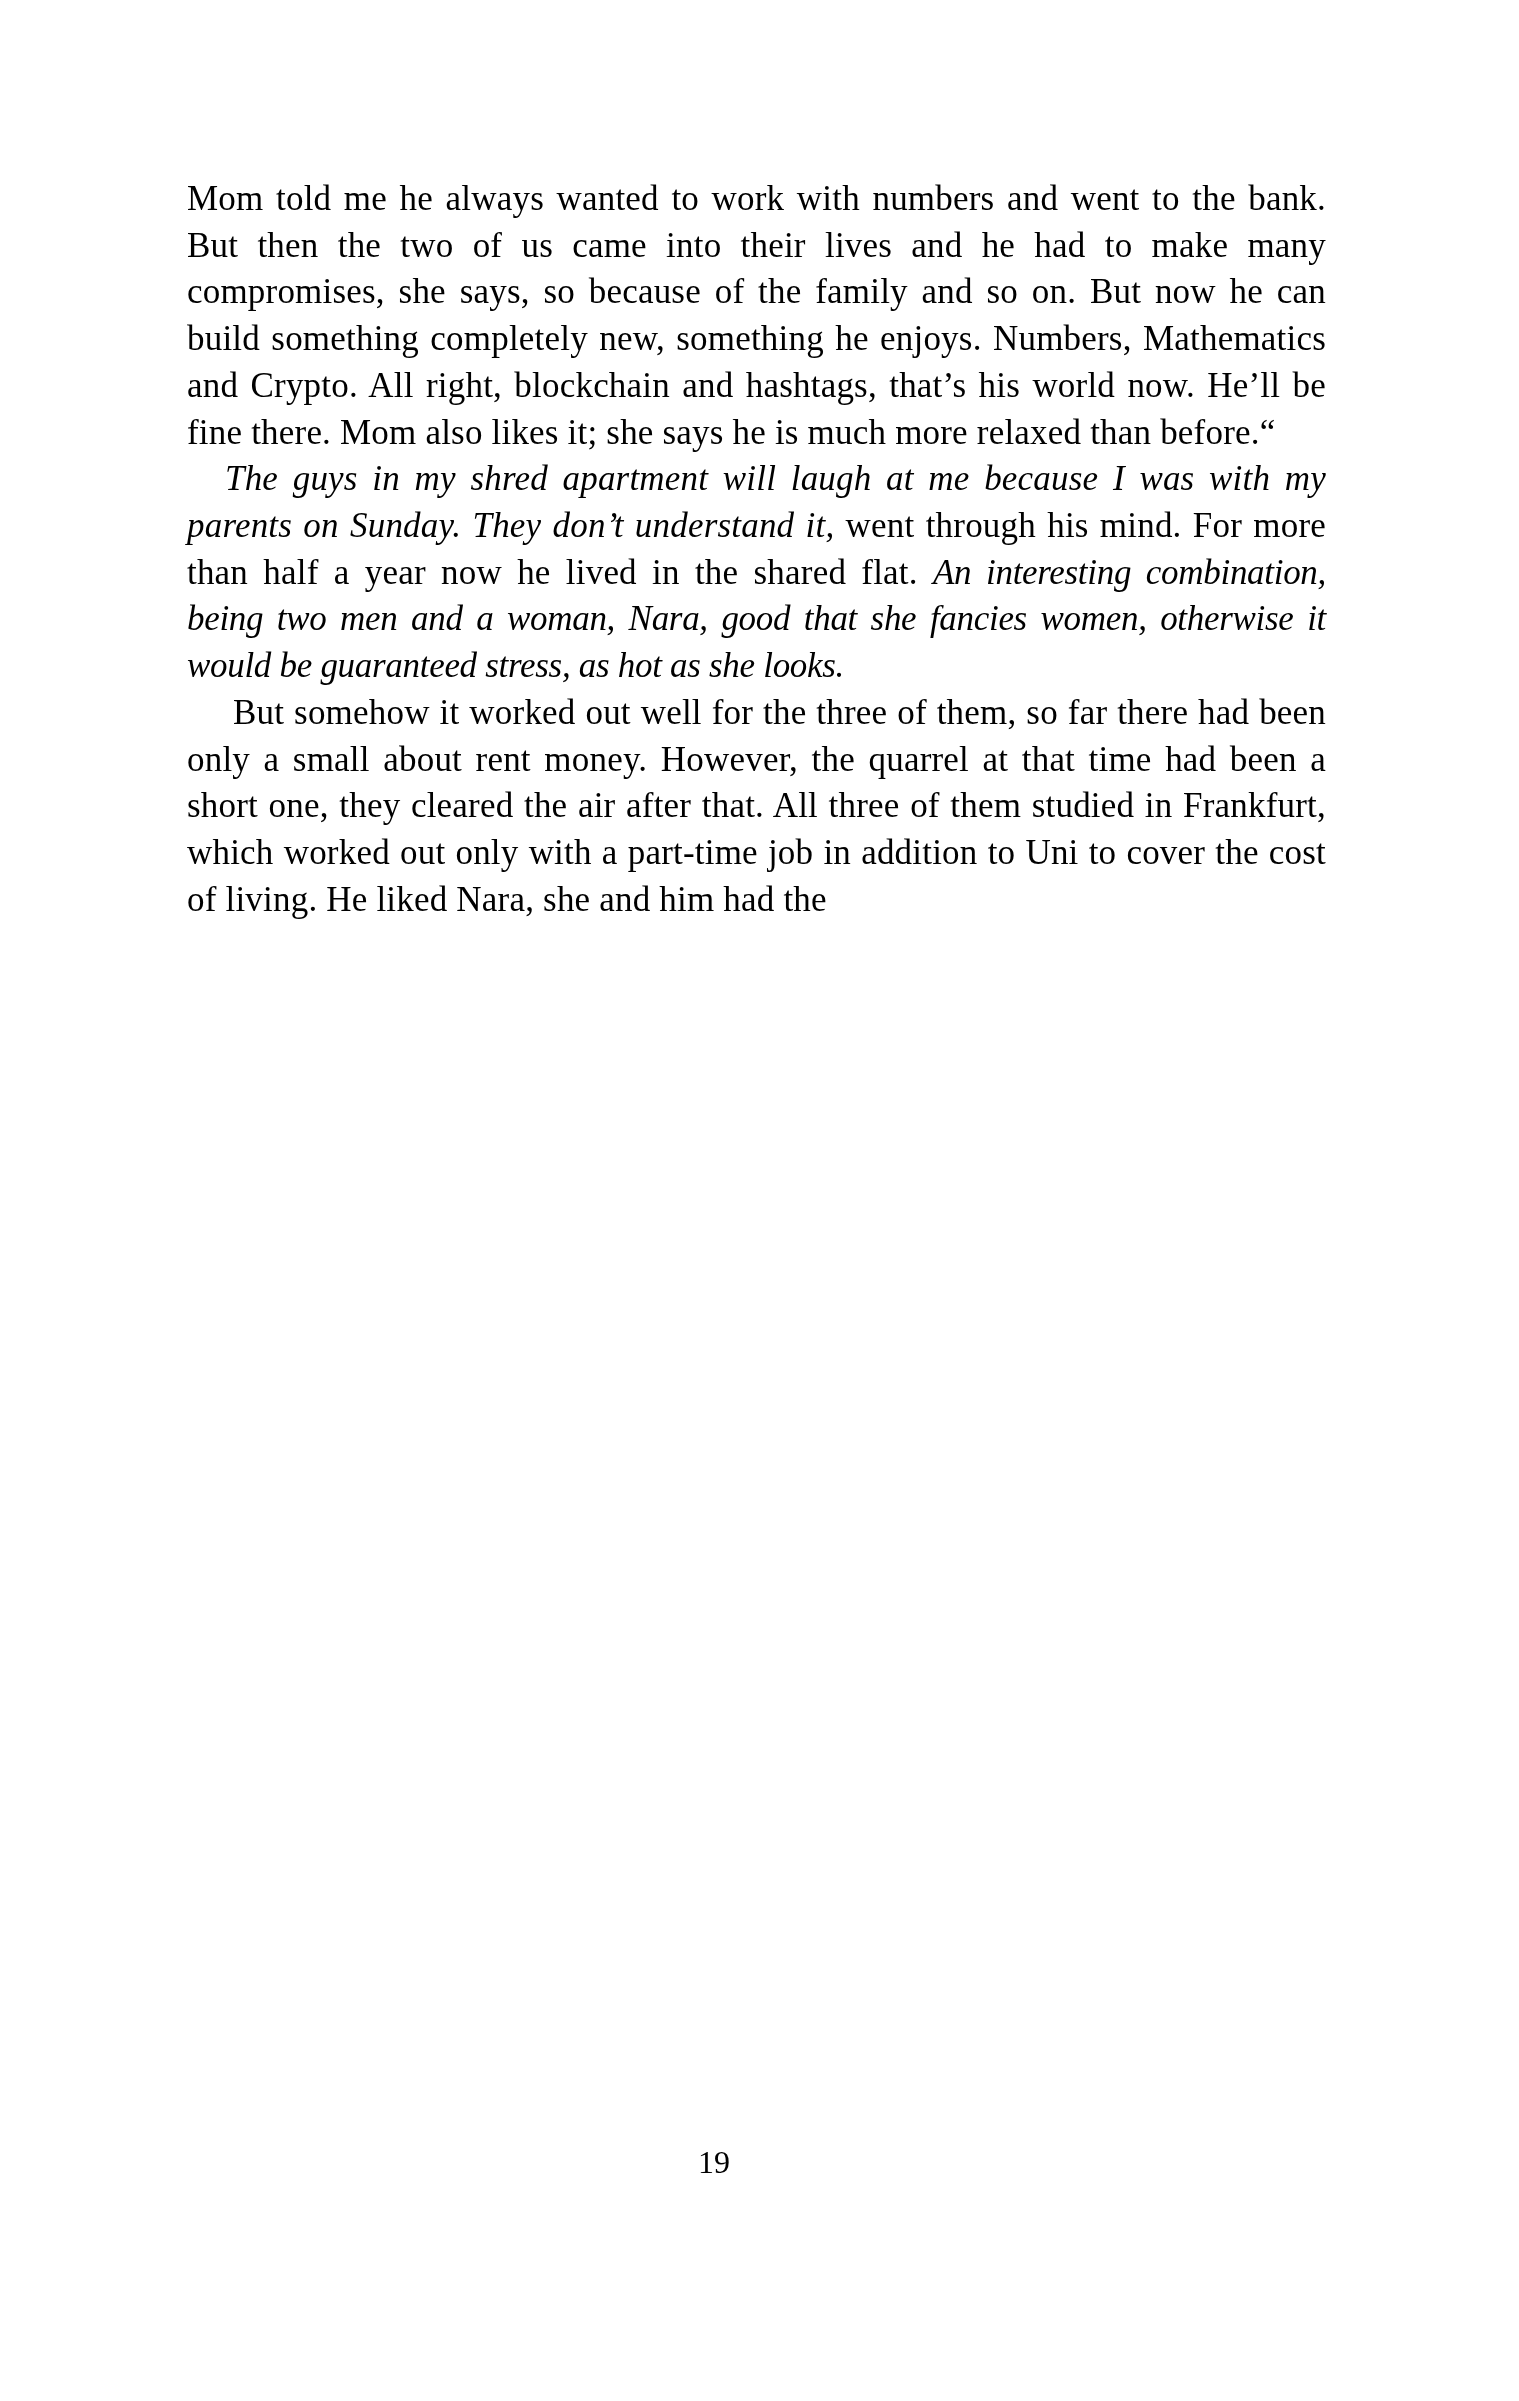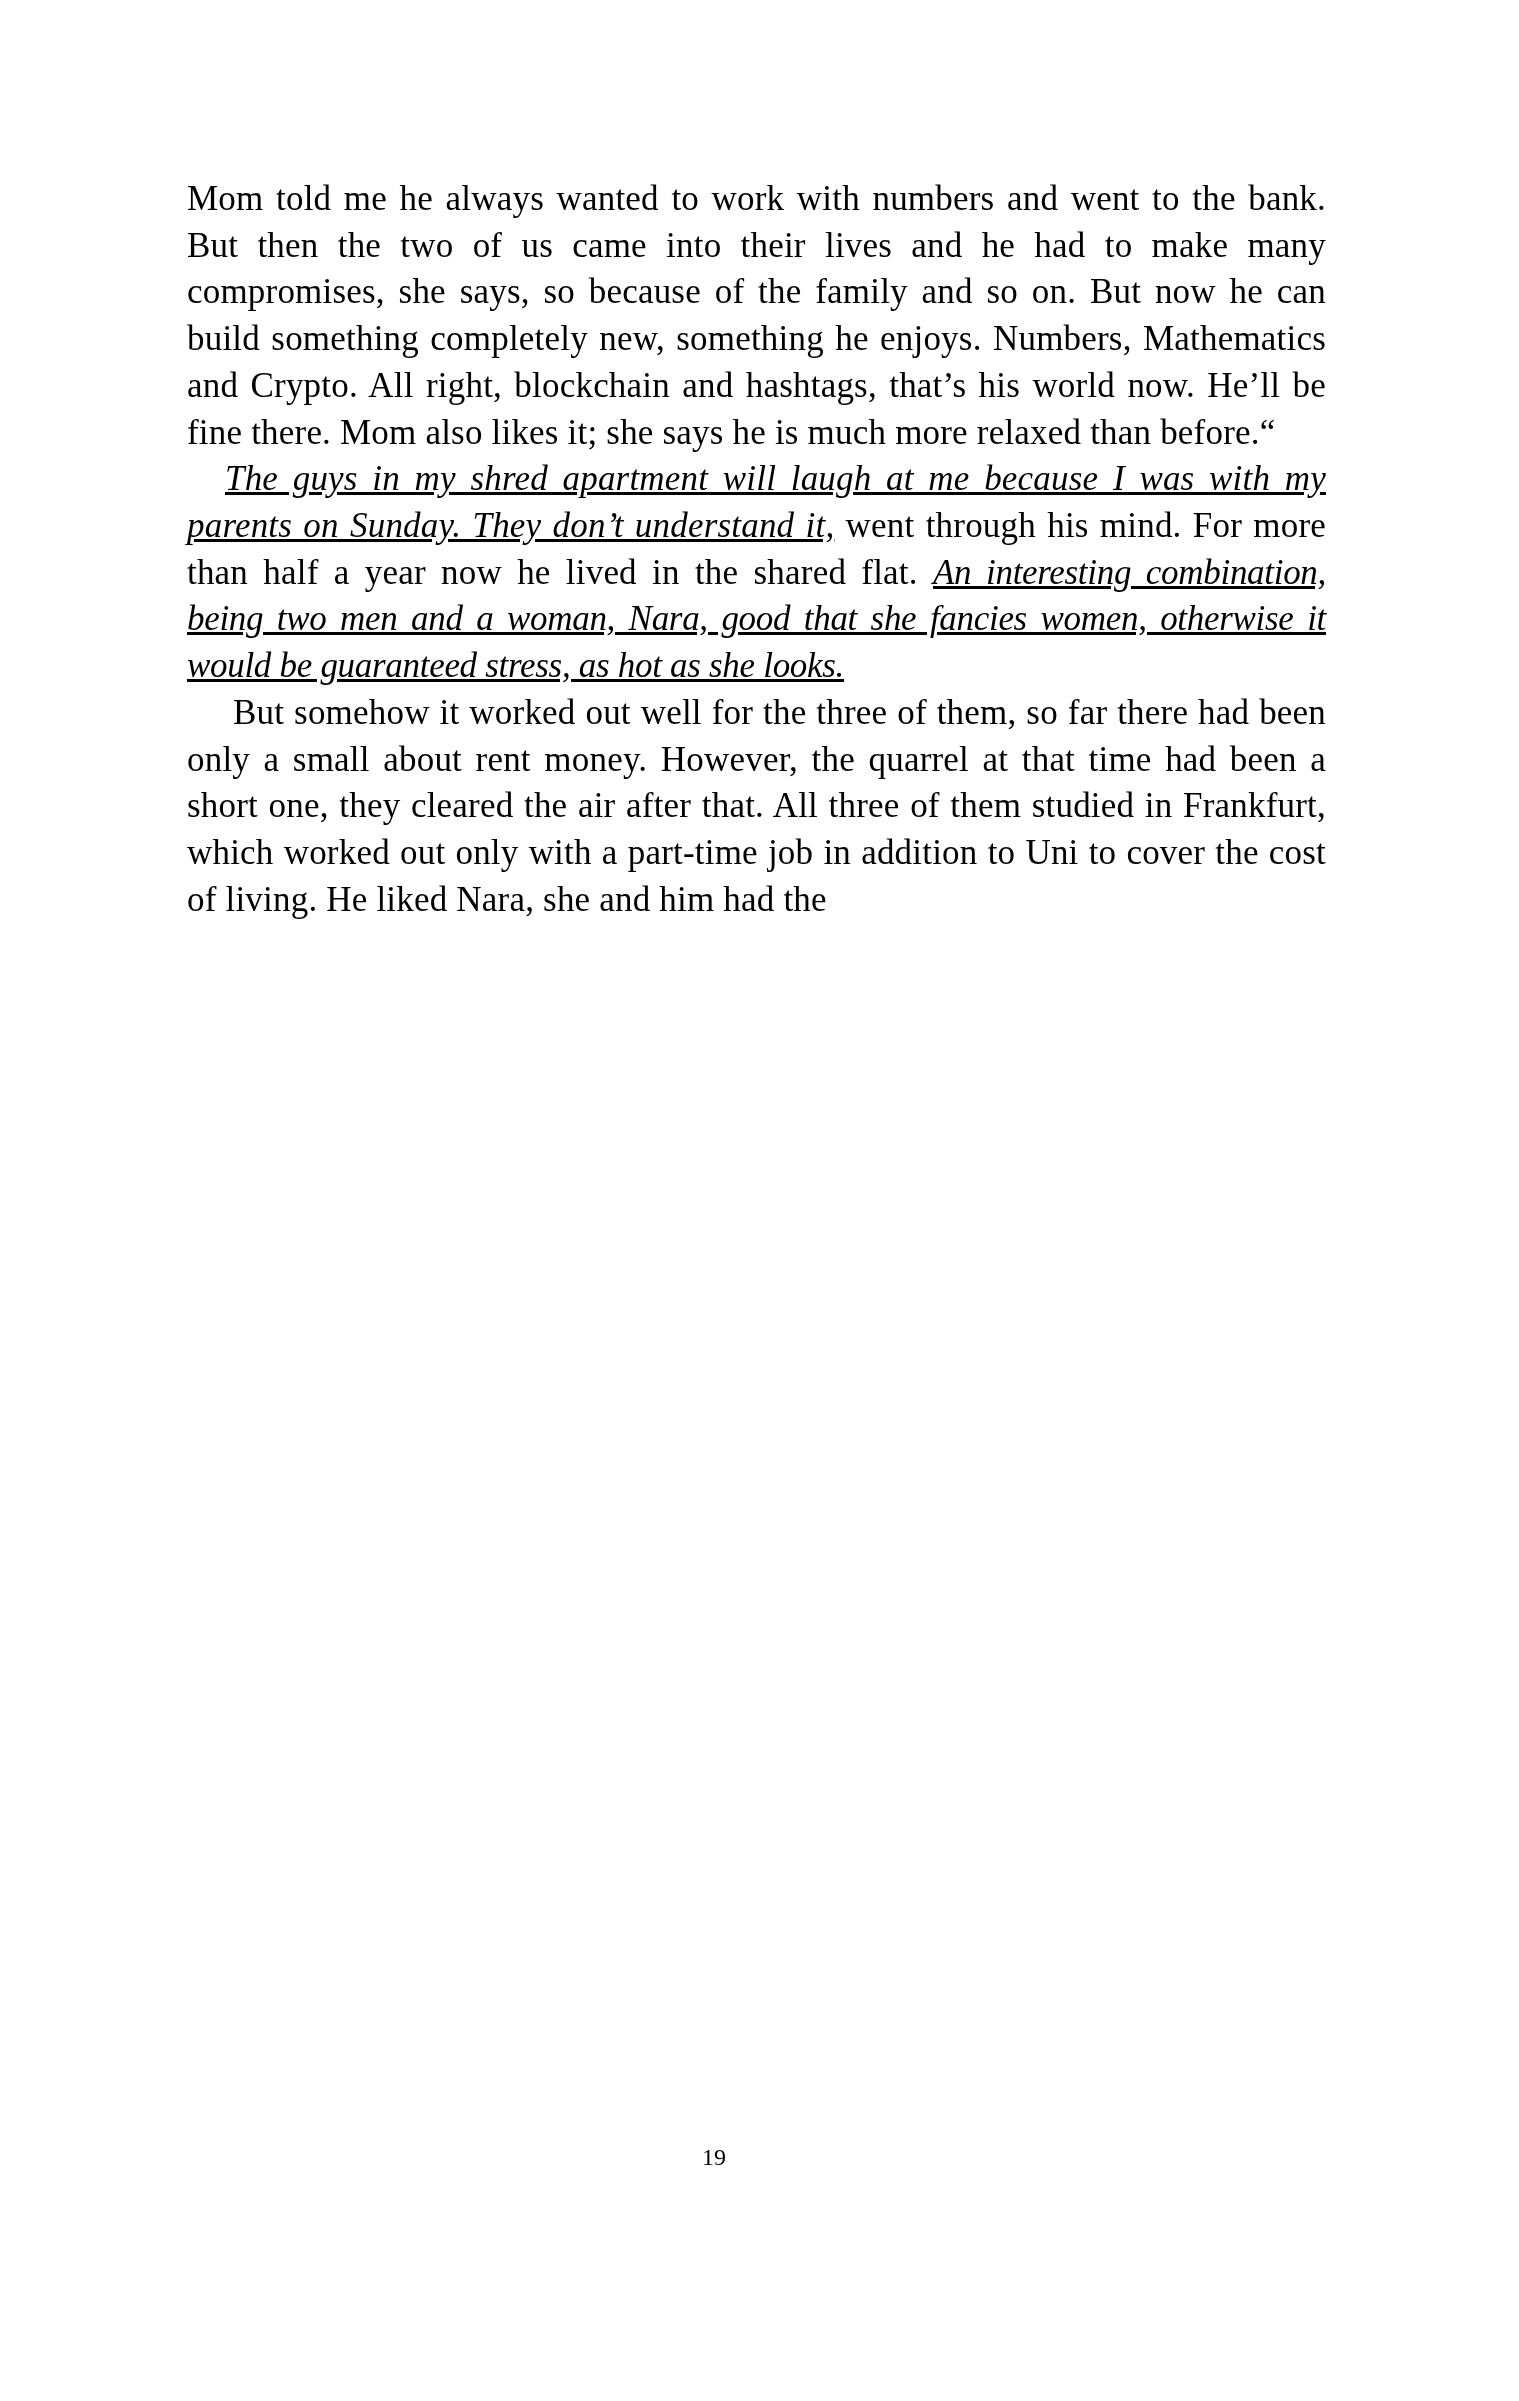--- a/index.html
+++ b/index.html
@@ -39,32 +39,31 @@
     letter-spacing: 0.2px;
   }
   p.para.indent {
     text-indent: 38px;
   }
   p.para.indent-wide {
     text-indent: 46px;
   }
   .it {
     font-style: italic;
-    text-decoration: underline;
   }
   .tight {
     letter-spacing: -0.3px;
   }
   .page-number {
     position: absolute;
     left: 0;
     right: 0;
     top: 2144px;
     text-align: center;
-    font-size: 24px;
+    font-size: 32px;
     font-family: "Liberation Serif", serif;
   }
 </style>
 </head>
 <body>
 
 <div class="page">
 
   <div class="text-column">
 

